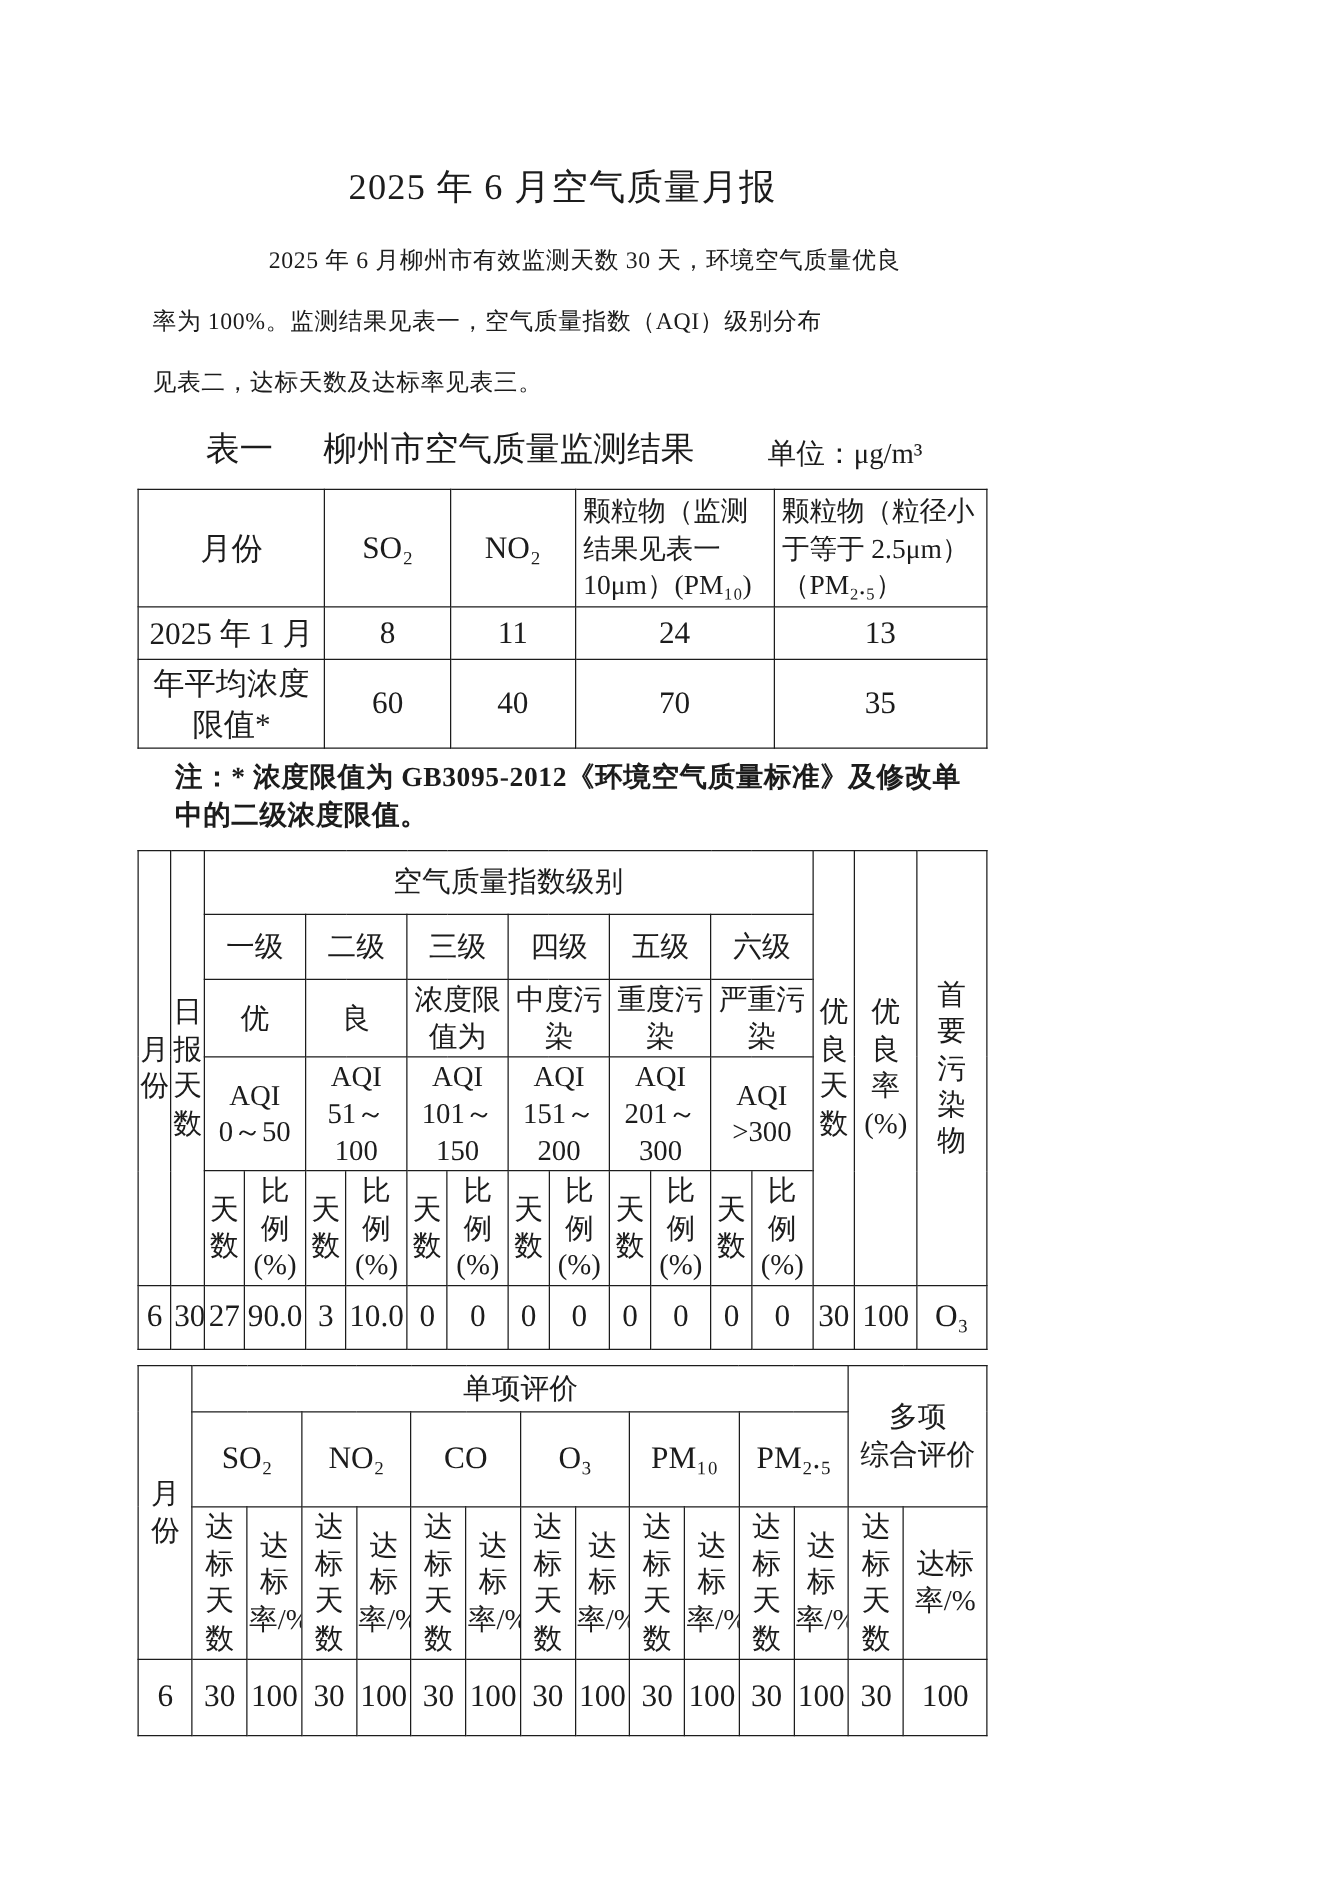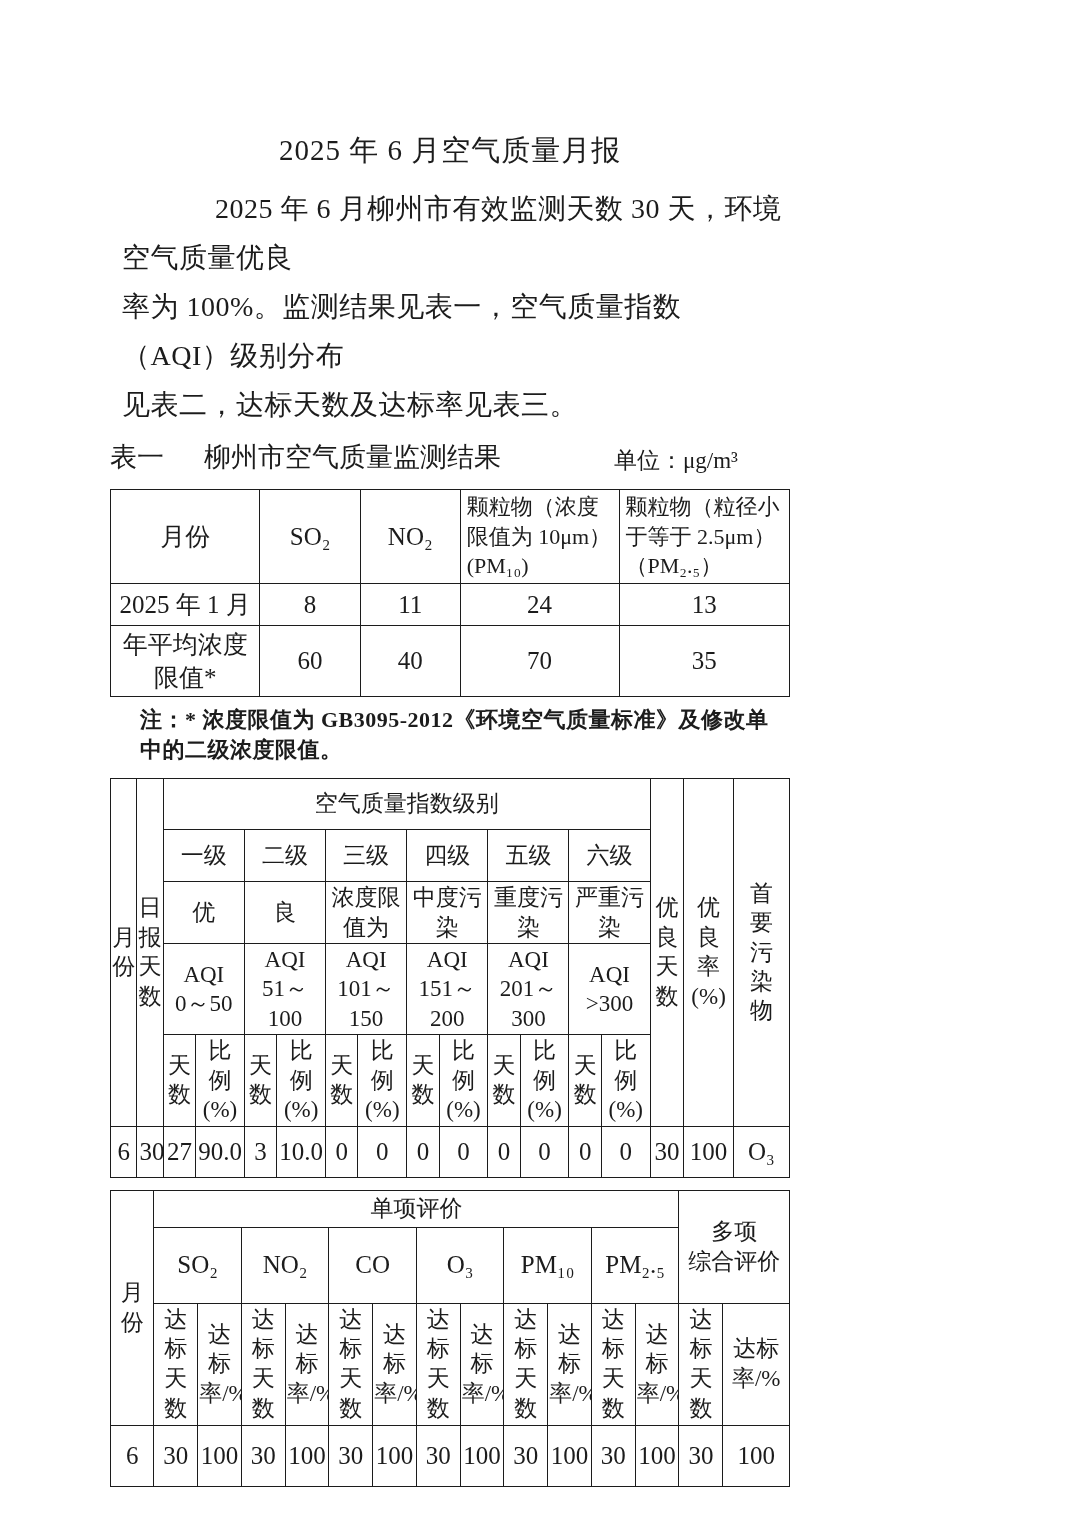--- a/index.html
+++ b/index.html
@@ -11,29 +11,29 @@
     font-family: "Liberation Serif", "DejaVu Serif", serif;
   }
   .page { width: 895px; height: 1520px; padding: 130px 105px 0 110px; }
 
   .doc-title {
     font-size: 29px; font-weight: 400; text-align: center;
     line-height: 40px; margin: 0; letter-spacing: 1px;
   }
 
   .intro {
-    font-size: 28px; line-height: 49px;
+    font-size: 19px; line-height: 49px;
     margin: 14px 6px 0 12px;
     text-indent: 93px;
     white-space: pre-line;
     text-align: left;
     letter-spacing: 0.5px;
   }
 
-  .caption { font-size: 27px; line-height: 36px; }
+  .caption { font-size: 27px; text-align: center; line-height: 36px; }
   .caption .lbl { display: inline-block; margin-right: 40px; }
   .cap1 { position: relative; margin-top: 10px; padding-right: 180px; }
   .cap2 { margin-top: 46px; }
   .cap3 { margin-top: 52px; }
   .unit { position: absolute; right: 52px; top: 4px; font-size: 23px; letter-spacing: 0; }
 
   table { border-collapse: collapse; table-layout: fixed; width: 100%; }
   th, td {
     border: 1.5px solid #1c1c1c;
     font-weight: 400;
@@ -91,21 +91,21 @@
         <col style="width:14.8%">
         <col style="width:14.7%">
         <col style="width:23.4%">
         <col style="width:25.1%">
     </colgroup>
     <tbody>
         <tr class="hd">
       <th>月份</th>
       <th>SO₂</th>
       <th>NO₂</th>
-      <th class="small">颗粒物（浓度限值为 10μm）(PM₁₀)</th>
+      <th class="small">颗粒物（监测结果见表一 10μm）(PM₁₀)</th>
       <th class="small">颗粒物（粒径小于等于 2.5μm）（PM₂.₅）</th>
     </tr>
     <tr class="r">
       <td>2025 年 1 月</td>
       <td>8</td>
       <td>11</td>
       <td>24</td>
       <td>13</td>
     </tr>
     <tr class="r">

